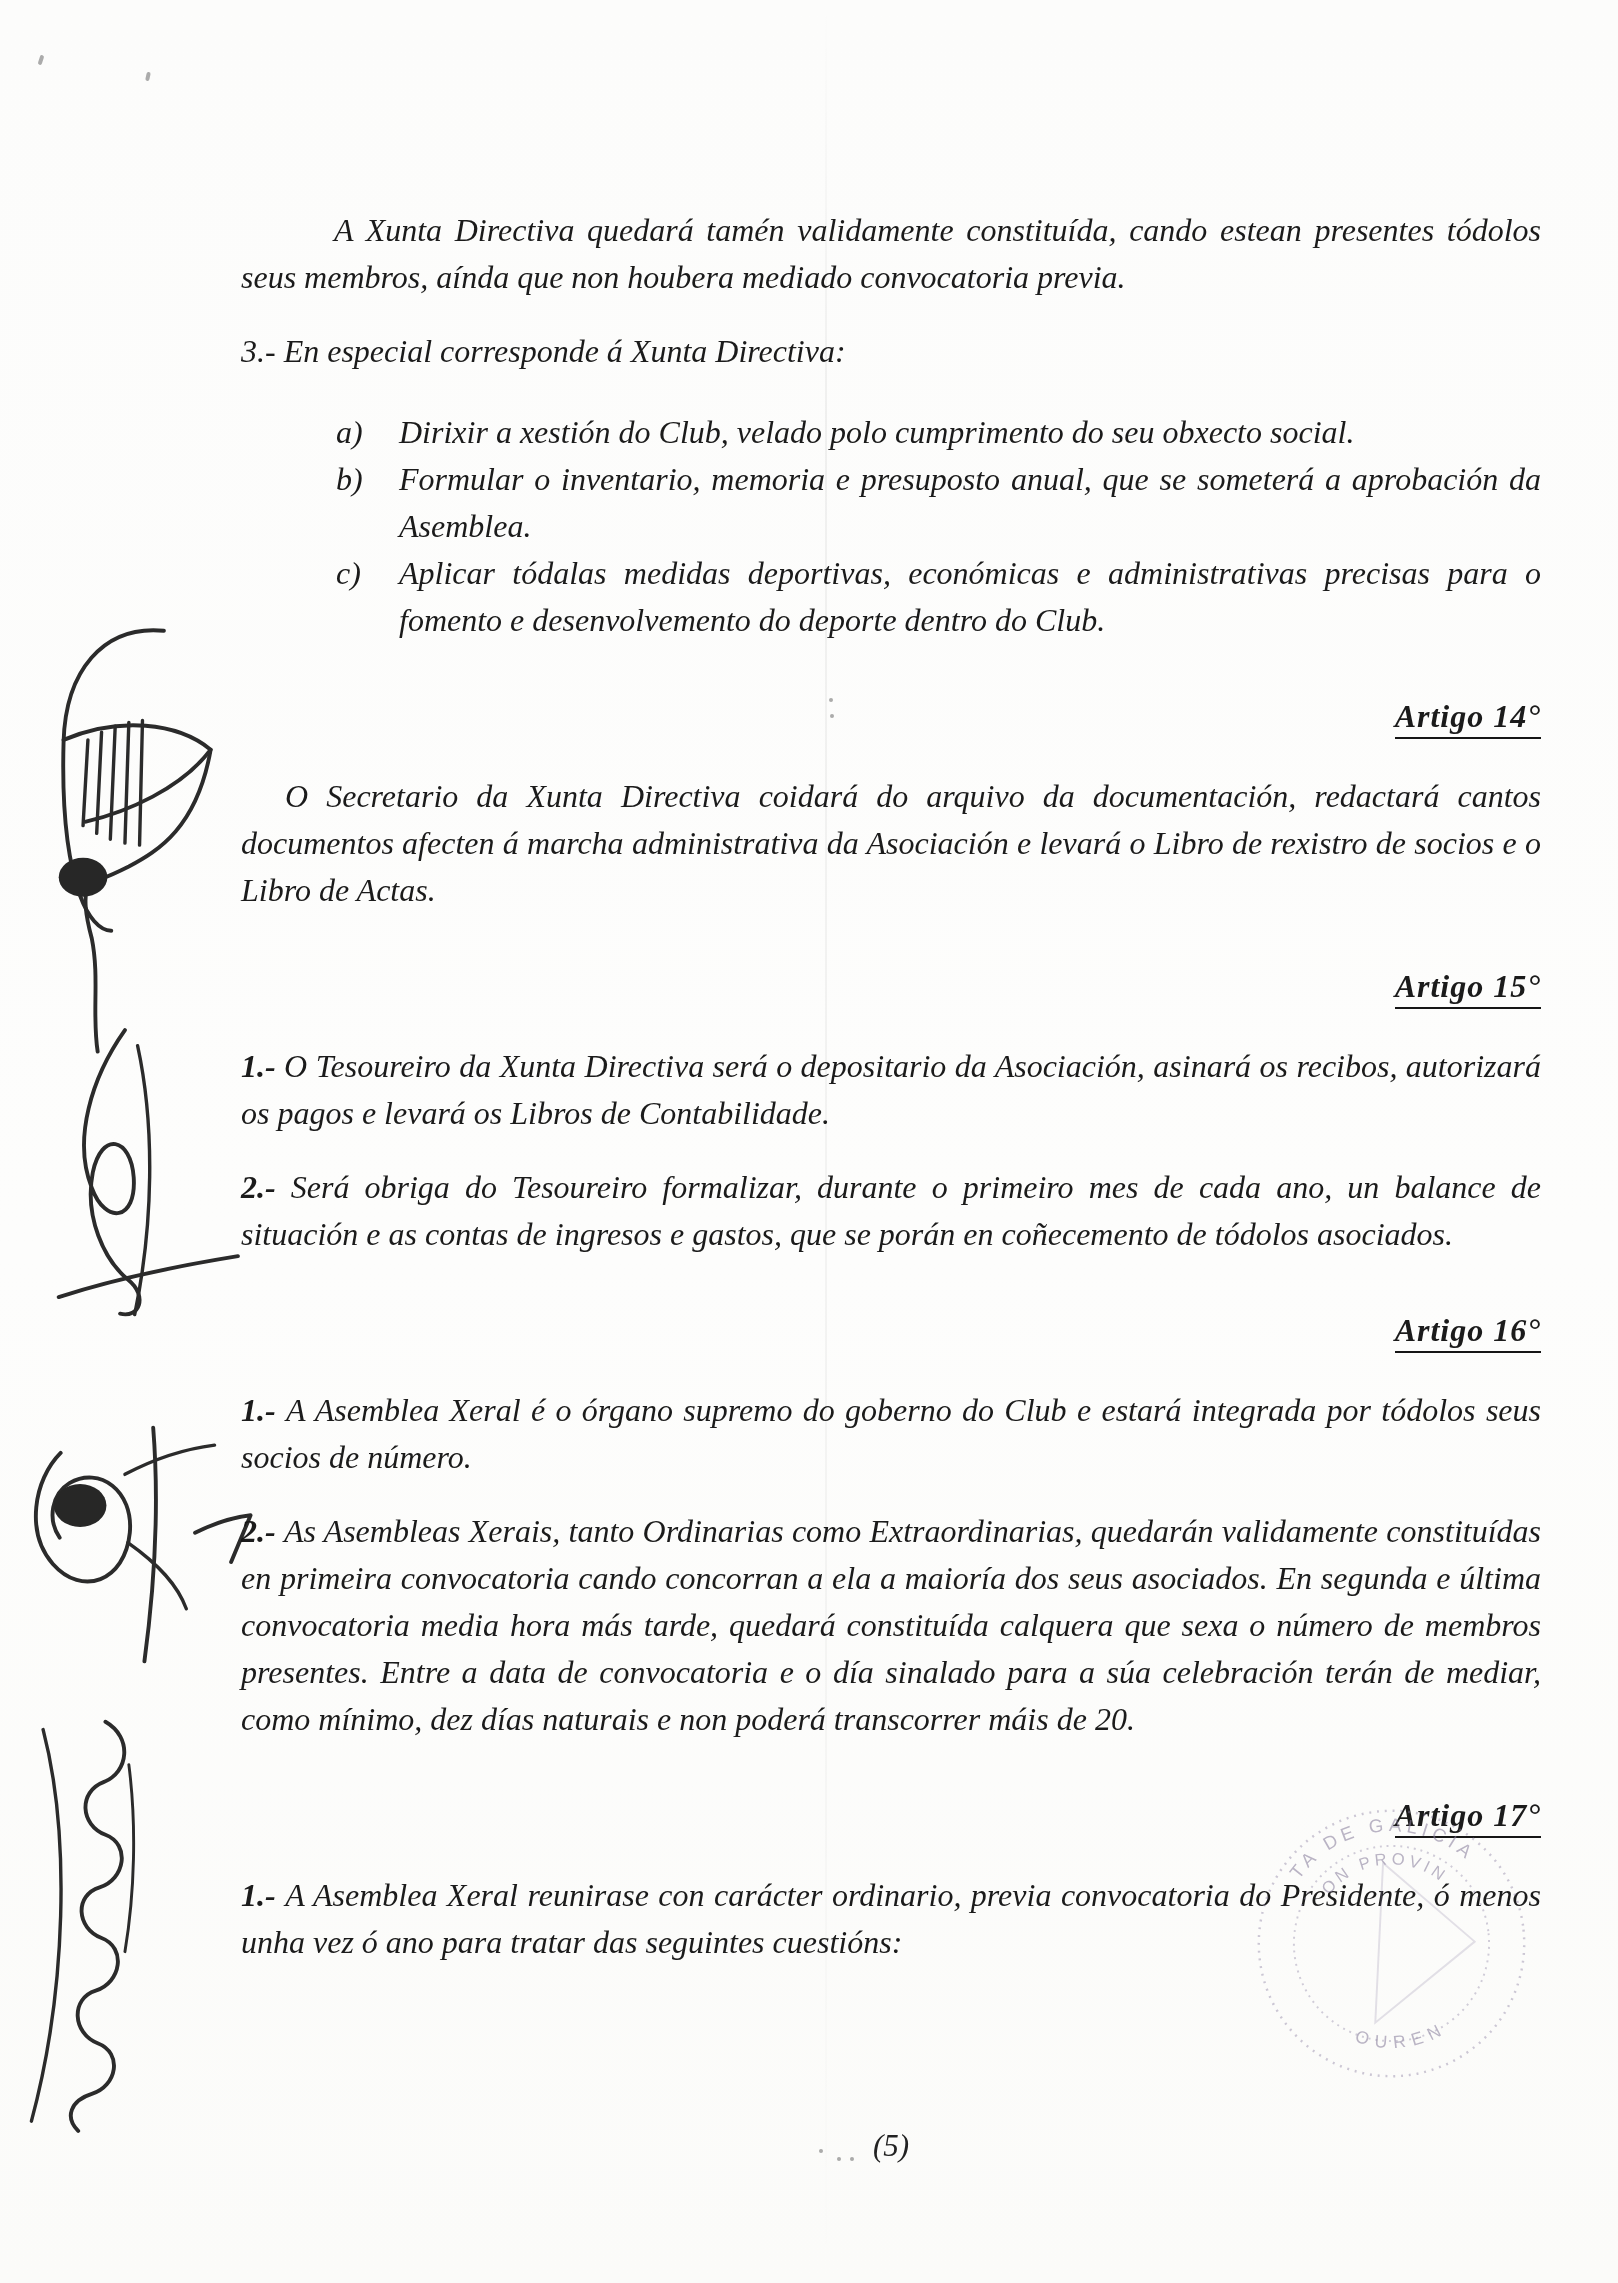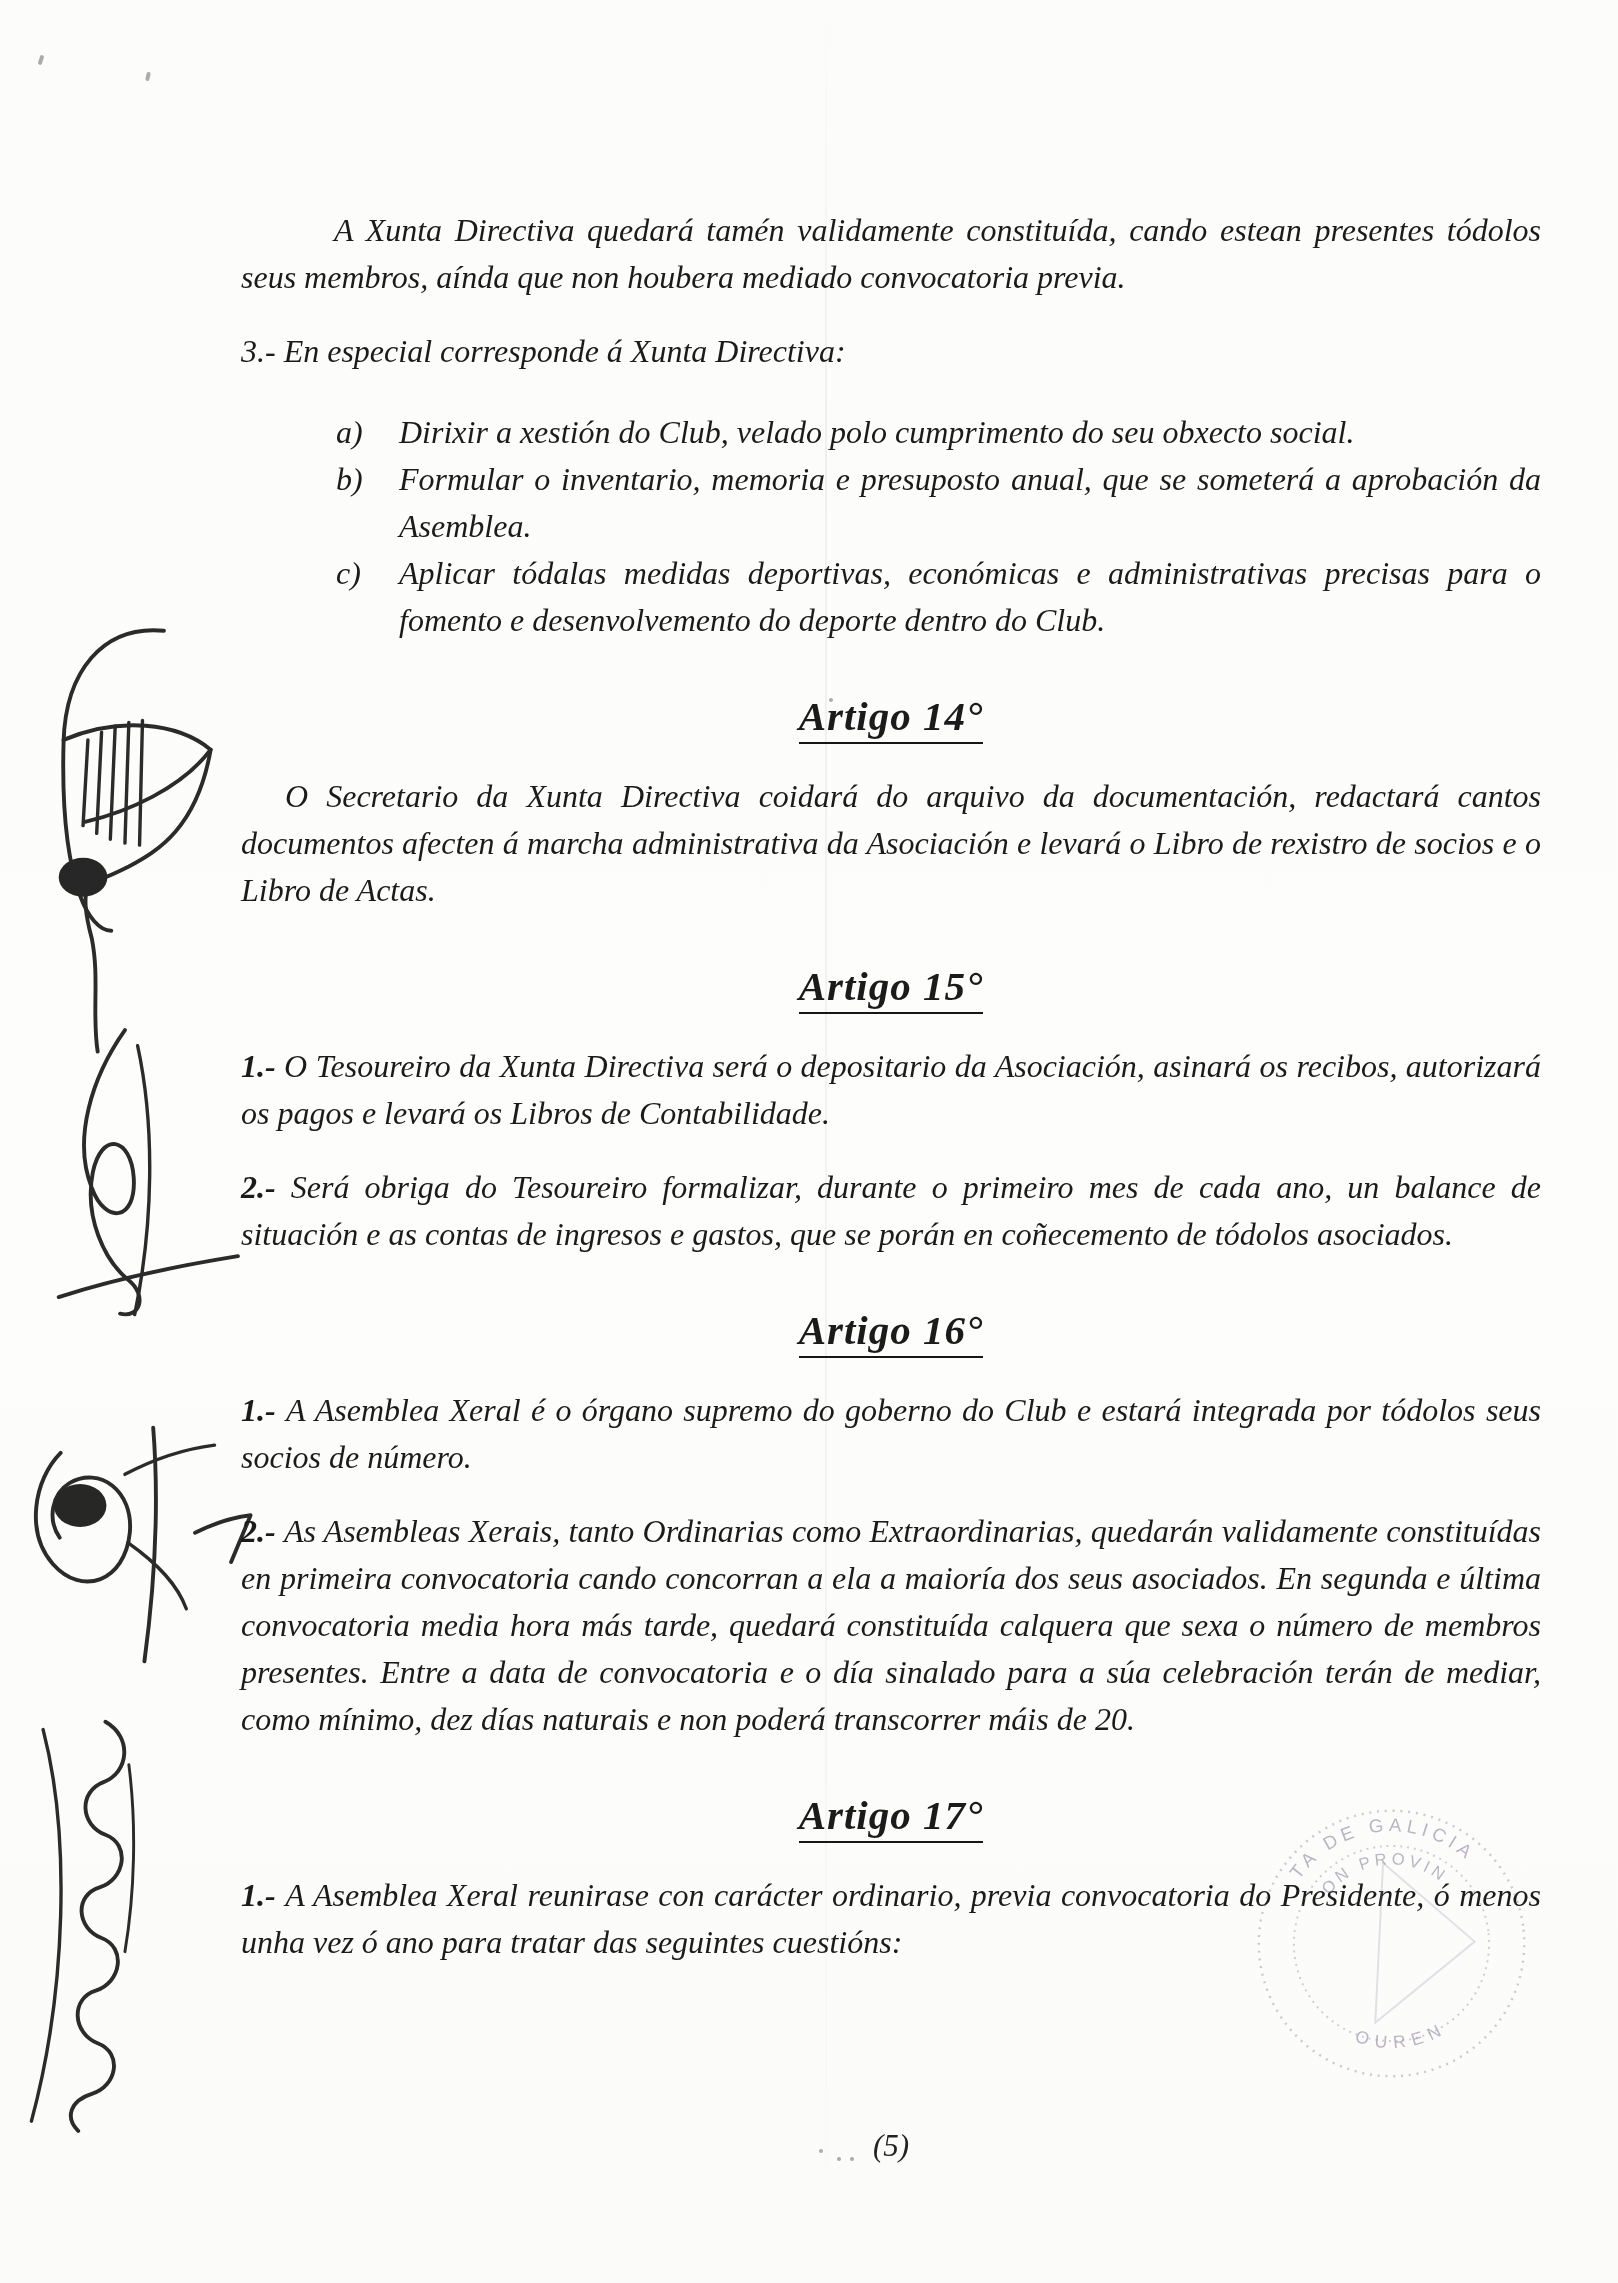--- a/index.html
+++ b/index.html
@@ -24,21 +24,21 @@
   .para { margin-bottom:27px; }
   .intro { }
   .item3 { margin-bottom:0;font-family:Liberation Serif, serif; }
   .indent-lg { text-indent:93px; }
   .indent-sm { text-indent:44px; }
   .pnum { font-weight:bold; }
   .duty-list { margin:34px 0 0 95px; }
   .list-row { display:flex; }
   .list-marker { flex:0 0 51px; }
   .list-text { flex:1; text-align:justify;margin-left:12px; }
-  .heading { font-size:41px; line-height:47px; font-weight:bold; font-style:italic; text-align:center; margin:49px 0 33px; }
+  .heading { font-size:32px; line-height:47px; font-weight:bold; font-style:italic; text-align:right; margin:49px 0 33px; }
   .heading .ht { border-bottom:2.9px solid #161616; padding-bottom:2.9px; letter-spacing:1px; }
   .page-number {
     position:absolute; left:241px; top:2128px; width:1300px;
     text-align:center; font-style:italic; font-size:31px; color:#222; z-index:2;
   }
   .signatures { position:absolute; left:9.8px; top:595px; z-index:3; pointer-events:none; }
   .stamp {
     position:absolute; left:1250px; top:1802px; z-index:4; pointer-events:none;
     opacity:0.8; transform:rotate(-6deg);
   }

